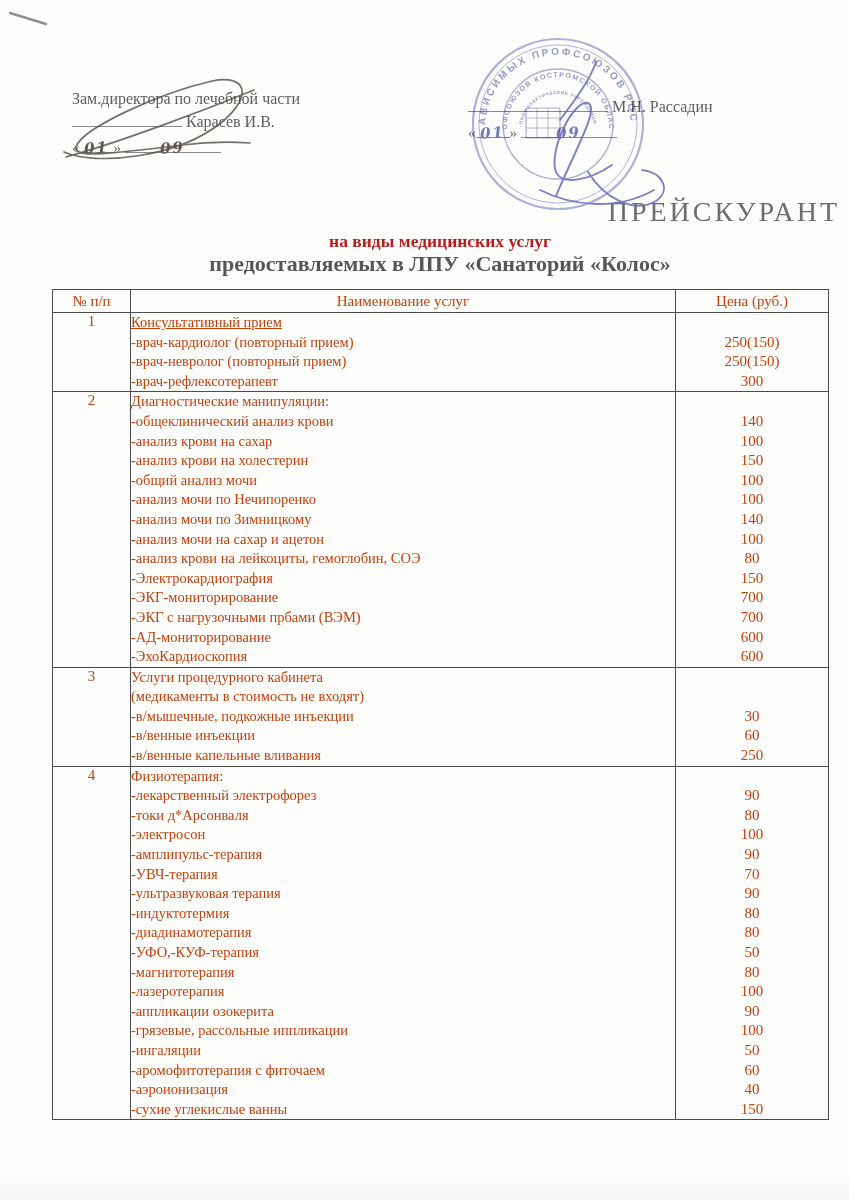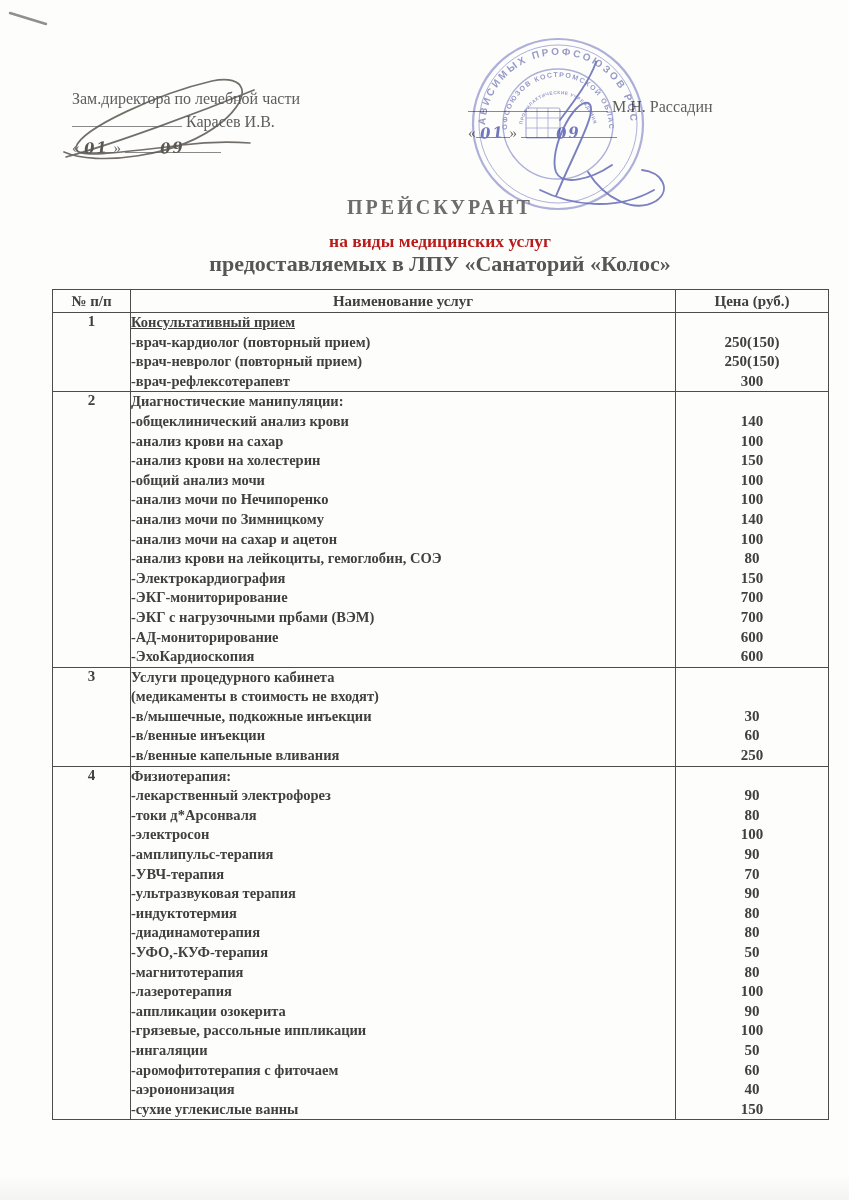--- a/index.html
+++ b/index.html
@@ -25,35 +25,35 @@
   .hand{
     font-family:"DejaVu Serif", serif; font-style:italic; font-weight:bold;
     display:inline-block; transform:rotate(-4deg); letter-spacing:2px; font-size:15px;
   }
   .ink-dark{color:#5a5752;}
   .ink-blue{color:#7177bd;}
   .date-line{margin-top:4px; font-size:15px; color:#6a6a6a;}
 
   
   .title-block{position:absolute; left:40px; width:800px; text-align:center;}
-  .title-main{top:196px; font-size:20px; letter-spacing:3px; color:#6d6d6d; font-weight:bold;}
+  .title-main{top:196px; font-size:28px; letter-spacing:3px; color:#6d6d6d; font-weight:normal;text-align:right;}
   .title-sub1{top:231px; font-size:17.5px; font-weight:bold; color:#b91c1c;}
   .title-sub2{top:251px; font-size:22px; font-weight:bold; color:#565656;}
 
   
   table.price{
     position:absolute; left:52px; top:289px; width:776px;
     border-collapse:collapse; table-layout:fixed;
   }
   table.price col.w-num{width:78px;}
   table.price col.w-name{width:545px;}
   table.price col.w-price{width:153px;}
   table.price th, table.price td{
     border:1.6px solid #4c4c4c; padding:0; vertical-align:top;
-    font-weight:bold; color:#404040;
+    font-weight:normal; color:#c2410c;
   }
   table.price th{height:22px; font-size:15px; text-align:center; vertical-align:middle;}
   .c-num{text-align:center; font-size:15px; padding-top:1px;}
   .c-name{padding-left:10px; padding-right:4px;}
   .c-price{text-align:center;}
   .line{line-height:19.6px; font-size:14.5px; white-space:nowrap; overflow:hidden;}
   .c-price .line{font-size:15px;}
   .line.u{text-decoration:underline;}
 
   

